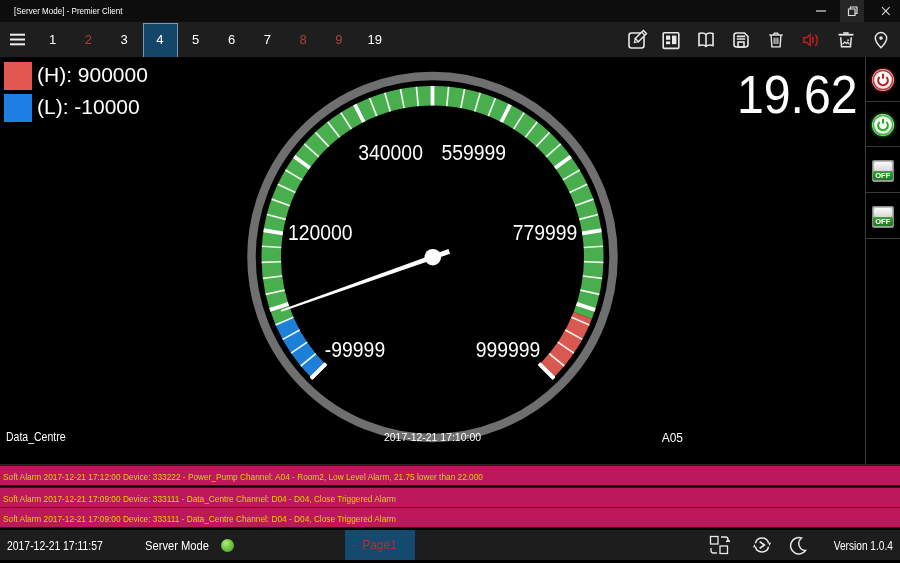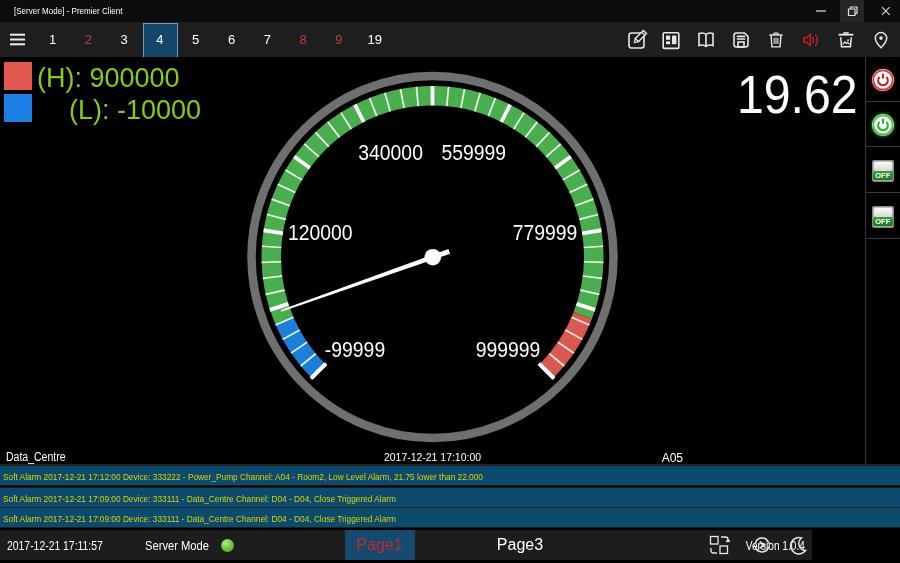--- a/index.html
+++ b/index.html
@@ -9,31 +9,31 @@
 #toolbar { position:absolute; left:0; top:22px; width:900px; height:35px; background:#1e1e1e; }
 .num { position:absolute; top:0; width:36px; height:35px; line-height:35px; text-align:center;
   font-size:13px; color:#fff; }
 .num.red { color:#b04040; }
 #tab4 { position:absolute; left:142.5px; top:1px; width:35px; height:35px; background:#144669;
   border:1.5px solid #6f9dc0; }
 #content { position:absolute; left:0; top:57px; width:900px; height:407px; background:#000; }
 #sidebar { position:absolute; left:865px; top:57px; width:35px; height:407px; border-left:1px solid #3a3a3a; }
 .cellsep { position:absolute; left:865px; width:35px; height:0; border-top:1px solid #3a3a3a; }
 #legend .sq { position:absolute; left:4px; width:28px; height:28px; }
-.legtext { position:absolute; left:37px; color:#84cc16; font-size:27px; }
+.legtext { position:absolute; left:37px; color:#ffffff; font-size:21px; }
 #bigval { position:absolute; right:42px; top:68.2px; color:#fff; font-size:53px; line-height:53px;
   transform:scaleX(0.91); transform-origin:right top; }
-#dcrow { position:absolute; left:0; top:448px; width:725px; height:16px; color:#fff; font-size:12px; }
+#dcrow { position:absolute; left:0; top:428px; width:725px; height:16px; color:#fff; font-size:12px; }
 #alarms { position:absolute; left:0; top:464.3px; width:900px; }
-.alarm { position:absolute; left:0; width:900px; height:21px; background:#0c4a6e;
+.alarm { position:absolute; left:0; width:900px; height:21px; background:#be185d;
   border-top:1px solid #1e1e1e; border-bottom:1px solid #1e1e1e;
   color:#dbd300; font-size:9.5px; line-height:21px; padding-left:3px; white-space:nowrap; }
 .alarm span { display:inline-block; transform:scaleX(0.873); transform-origin:left center; }
-#statusbar { position:absolute; left:0; top:530px; width:812px; height:30px; background:#1d1d1d; color:#fff; }
-.pgtab { position:absolute; top:0; width:70px; height:30px; line-height:30px; text-align:center; font-size:16px; }
+#statusbar { position:absolute; left:0; top:530px; width:900px; height:30px; background:#1d1d1d; color:#fff; }
+.pgtab { position:absolute; top:0; width:70px; height:30px; line-height:30px; text-align:center; font-size:12px; }
 #p1 { left:344.5px; background:#15496e; color:#c02b2b; }
 #p2 { left:415px; }
 #p3 { left:485px; }
 .icon { position:absolute; }
 </style></head>
 <body>
 <div id="titlebar">
   <div id="titletext">[Server Mode] - Premier Client</div>
   <svg class="icon" style="left:806px;top:0" width="94" height="22" viewBox="0 0 94 22">
     <rect x="34" y="0" width="24" height="22" fill="#262626"></rect>
@@ -108,21 +108,21 @@
   </svg>
 <svg class="icon" style="left:869.5px;top:29px" width="22" height="22" viewBox="0 0 22 22" fill="none" stroke="#e8e8e8" stroke-width="1.6">
     <path d="M11 3.6 c 3.2 0 5.7 2.5 5.7 5.5 c 0 3.9 -5.7 9.7 -5.7 9.7 c 0 0 -5.7 -5.8 -5.7 -9.7 c 0 -3 2.5 -5.5 5.7 -5.5 z" stroke-width="1.5"></path>
     <circle cx="11" cy="9.1" r="1.8" fill="#e8e8e8" stroke="none"></circle>
   </svg>
 <div id="content">
   <div id="legend">
     <div class="sq" style="top:5px; background:#e2574f;"></div>
     <div class="sq" style="top:37px; background:#1d7fe3;"></div>
     <div class="legtext" style="top:6px;">(H): 900000</div>
-    <div class="legtext" style="top:38px;margin-left:32px;">(L): -10000</div>
+    <div class="legtext" style="top:38px;">(L): -10000</div>
   </div>
 </div>
 <div id="bigval">19.62</div>
 <svg width="900" height="563" viewBox="0 0 900 563" style="position:absolute;left:0;top:0;">
     <circle cx="432.5" cy="257.0" r="181.0" fill="none" stroke="#6f6f6f" stroke-width="8.5"></circle>
     <path d="M 318.48 371.02 A 161.25 161.25 0 0 1 284.51 321.04" fill="none" stroke="#1e7fd8" stroke-width="19.5"></path>
     <path d="M 284.51 321.04 A 161.25 161.25 0 1 1 582.74 315.57" fill="none" stroke="#49ae4d" stroke-width="19.5"></path>
     <path d="M 582.74 315.57 A 161.25 161.25 0 0 1 546.52 371.02" fill="none" stroke="#d95850" stroke-width="19.5"></path>
     <path d="M 315.77 353.57 L 300.74 366.00 M 307.20 342.16 L 291.07 353.12 M 299.74 329.99 L 282.65 339.38 M 293.46 317.17 L 275.56 324.91 M 284.65 290.05 L 265.62 294.30 M 282.19 275.99 L 262.85 278.43 M 281.07 261.76 L 261.58 262.37 M 281.30 247.49 L 261.84 246.26 M 285.76 219.32 L 266.87 214.47 M 289.96 205.68 L 271.61 199.08 M 295.42 192.49 L 277.77 184.19 M 302.10 179.88 L 285.31 169.95 M 318.86 156.81 L 304.23 143.92 M 328.79 146.56 L 315.44 132.35 M 339.64 137.29 L 327.69 121.88 M 351.32 129.08 L 340.87 112.62 M 376.73 116.14 L 369.55 98.01 M 390.23 111.52 L 384.79 92.79 M 404.11 108.18 L 400.46 89.03 M 418.24 106.17 L 416.41 86.76 M 446.76 106.17 L 448.59 86.76 M 460.89 108.18 L 464.54 89.03 M 474.77 111.52 L 480.21 92.79 M 488.27 116.14 L 495.45 98.01 M 513.68 129.08 L 524.13 112.62 M 525.36 137.29 L 537.31 121.88 M 536.21 146.56 L 549.56 132.35 M 546.14 156.81 L 560.77 143.92 M 562.90 179.88 L 579.69 169.95 M 569.58 192.49 L 587.23 184.19 M 575.04 205.68 L 593.39 199.08 M 579.24 219.32 L 598.13 214.47 M 583.70 247.49 L 603.16 246.26 M 583.93 261.76 L 603.42 262.37 M 582.81 275.99 L 602.15 278.43 M 580.35 290.05 L 599.38 294.30 M 571.54 317.17 L 589.44 324.91 M 565.26 329.99 L 582.35 339.38 M 557.80 342.16 L 573.93 353.12 M 549.23 353.57 L 564.26 366.00 " stroke="#ffffff" stroke-width="1.7" opacity="0.9" fill="none"></path>
     <path d="M 325.37 364.13 L 311.58 377.92 M 288.41 303.82 L 269.87 309.84 M 282.87 233.30 L 263.61 230.25 M 309.93 167.95 L 294.16 156.49 M 363.72 122.01 L 354.87 104.64 M 432.50 105.50 L 432.50 86.00 M 501.28 122.01 L 510.13 104.64 M 555.07 167.95 L 570.84 156.49 M 582.13 233.30 L 601.39 230.25 M 576.59 303.82 L 595.13 309.84 M 539.63 364.13 L 553.42 377.92 " stroke="#ffffff" stroke-width="3.8" fill="none"></path>
@@ -180,21 +180,20 @@
   <div class="alarm" style="top:1px;"><span>Soft Alarm 2017-12-21 17:12:00 Device: 333222 - Power_Pump Channel: A04 - Room2, Low Level Alarm, 21.75 lower than 22.000</span></div>
   <div class="alarm" style="top:23px;"><span>Soft Alarm 2017-12-21 17:09:00 Device: 333111 - Data_Centre Channel: D04 - D04, Close Triggered Alarm</span></div>
   <div class="alarm" style="top:42.6px;"><span>Soft Alarm 2017-12-21 17:09:00 Device: 333111 - Data_Centre Channel: D04 - D04, Close Triggered Alarm</span></div>
 </div>
 <div id="statusbar">
   <span style="position:absolute;left:7px;top:8px;font-size:13px;display:inline-block;transform:scaleX(0.80);transform-origin:left top;white-space:nowrap;">2017-12-21 17:11:57</span>
   <span style="position:absolute;left:145px;top:8px;font-size:13px;display:inline-block;transform:scaleX(0.86);transform-origin:left top;white-space:nowrap;">Server Mode</span>
   <div style="position:absolute;left:221px;top:9px;width:13px;height:13px;border-radius:50%;
     background:radial-gradient(circle at 38% 32%, #b0ec80 0%, #6cc83c 48%, #53ab28 85%, #4a9c22 100%);"></div>
   <div class="pgtab" id="p1">Page1</div>
-  <div class="pgtab" id="p3">Page3</div>
   <span style="position:absolute;right:7px;top:8px;font-size:13px;display:inline-block;transform:scaleX(0.78);transform-origin:right top;white-space:nowrap;">Version 1.0.4</span>
 </div>
 <svg class="icon" style="left:709px;top:535px" width="21" height="21" viewBox="0 0 21 21">
     <g fill="none" stroke="#e8e8e8" stroke-width="1.3">
       <rect x="1.5" y="1.5" width="7.5" height="7.5"></rect>
       <rect x="11" y="11" width="7.5" height="7.5"></rect>
       <path d="M12 2 h 4.5 a 2.5 2.5 0 0 1 2.5 2.5 V 7 M19 4.5 l -1.7 2.7 M19 4.7 l 2 2"></path>
       <path d="M8 18 h -3.5 a 2.5 2.5 0 0 1 -2.5 -2.5 V 13 M2 15.5 l -1.7 -2. M2 15.3 l 2 -2"></path>
     </g>
   </svg>

